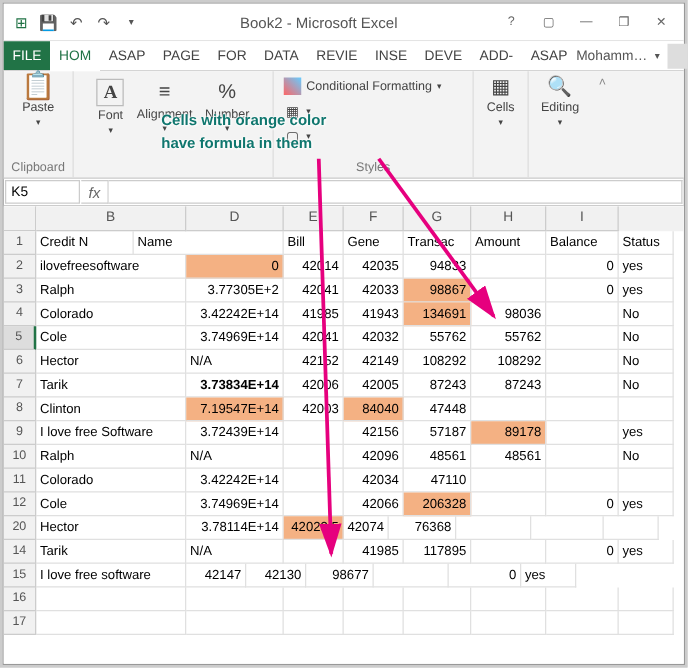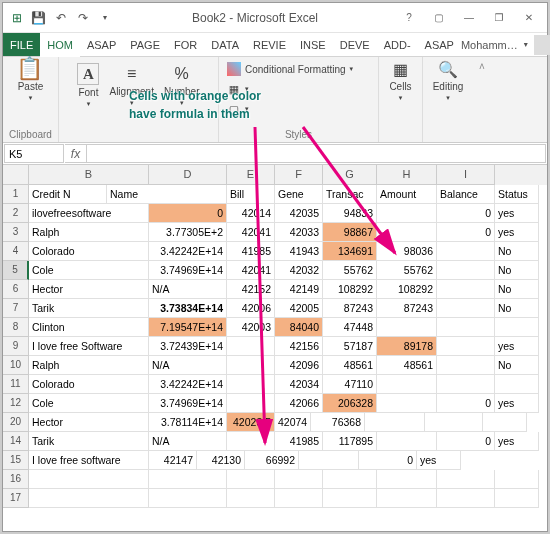--- a/index.html
+++ b/index.html
@@ -356,21 +356,21 @@
           <div class="cell r" style="width: 48px;">41985</div>
           <div class="cell r" style="width: 54px;">117895</div>
           <div class="cell r" style="width: 60px;"></div>
           <div class="cell r" style="width: 58px;">0</div>
           <div class="cell" style="width: 44px;">yes</div>
         </div>
         <div class="crow">
           <div class="cell" style="width: 120px;">I love free software</div>
           <div class="cell r" style="width: 48px;">42147</div>
           <div class="cell r" style="width: 48px;">42130</div>
-          <div class="cell r" style="width: 54px;">66992</div>
+          <div class="cell r" style="width: 54px;">98677</div>
           <div class="cell r" style="width: 60px;"></div>
           <div class="cell r" style="width: 58px;">0</div>
           <div class="cell" style="width: 44px;">yes</div>
         </div>
         <div class="crow">
           <div class="cell" style="width: 120px;"></div>
           <div class="cell" style="width: 78px;"></div>
           <div class="cell" style="width: 48px;"></div>
           <div class="cell" style="width: 48px;"></div>
           <div class="cell" style="width: 54px;"></div>

